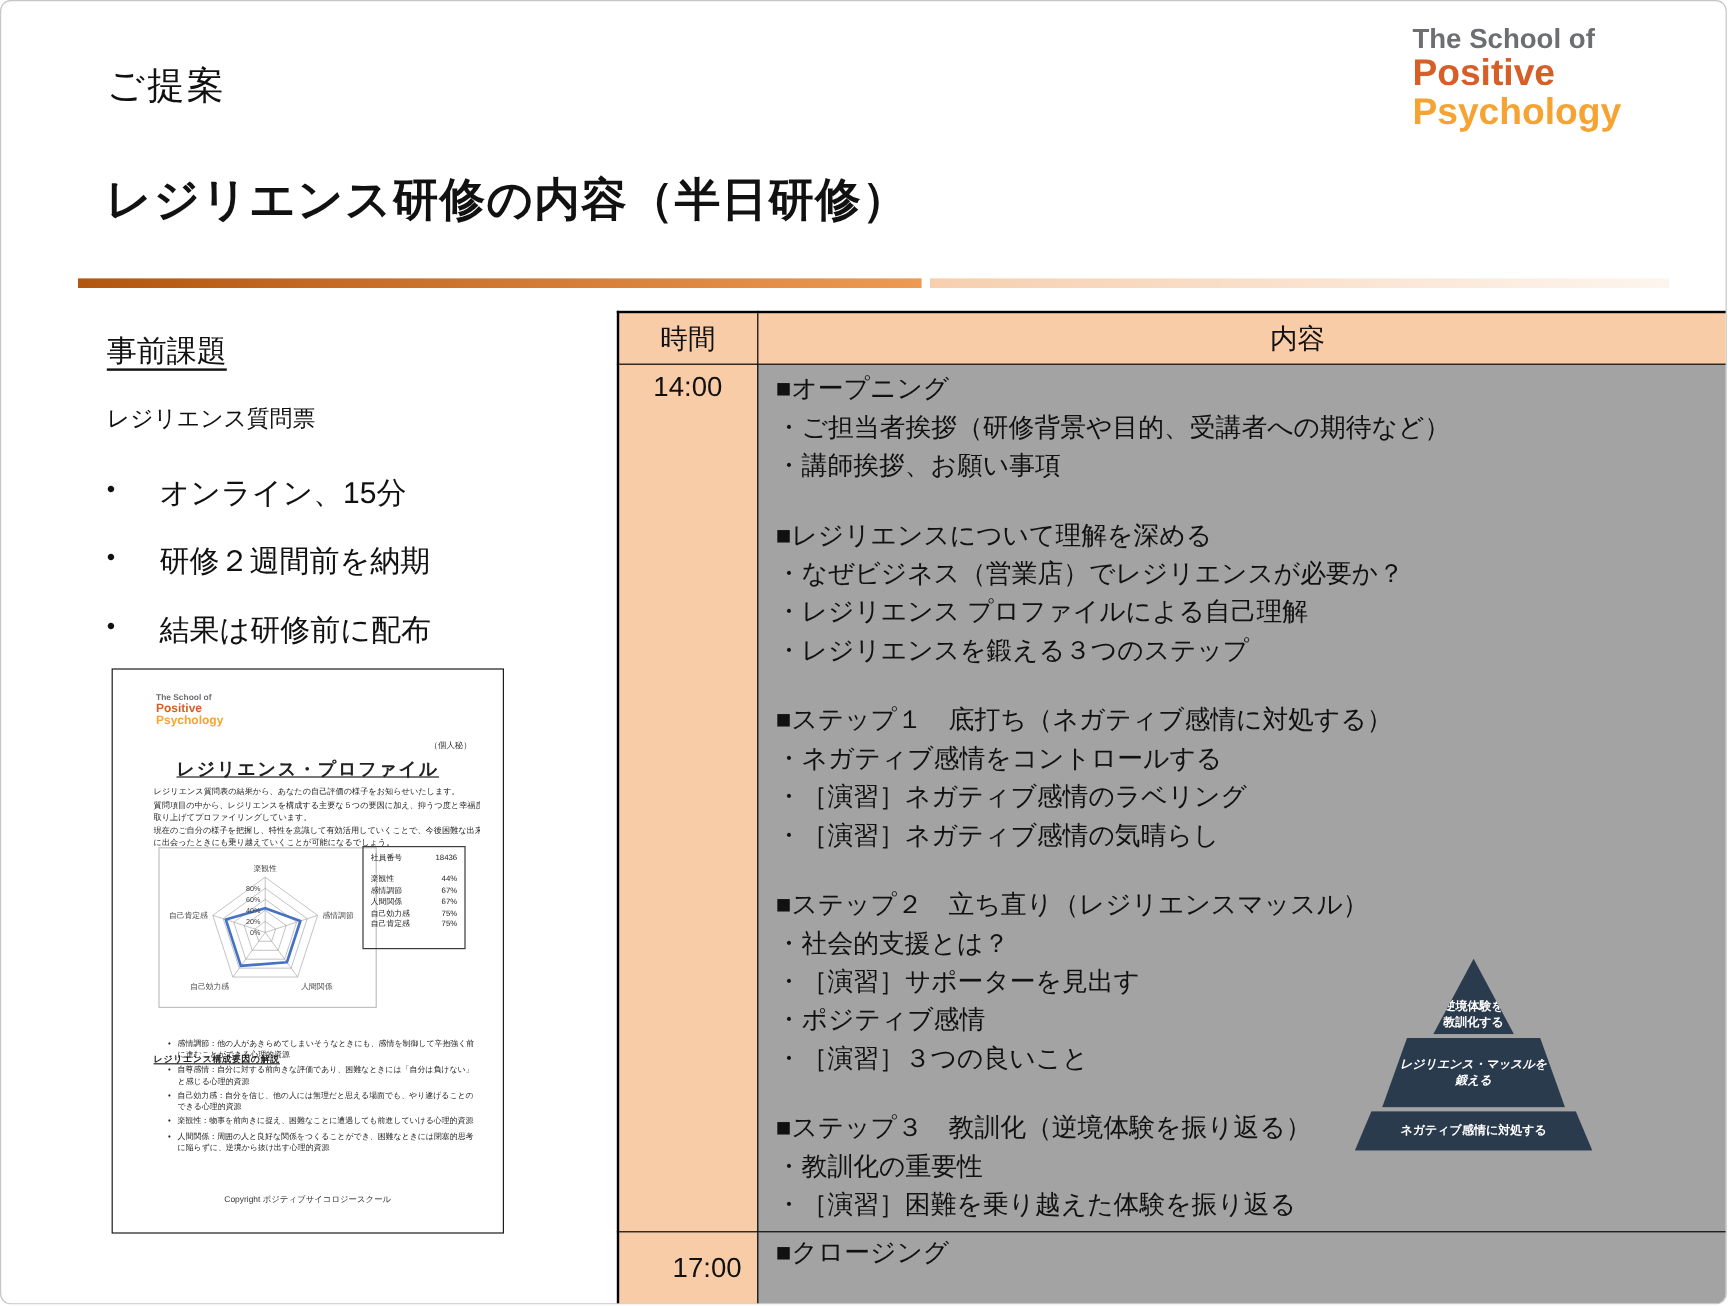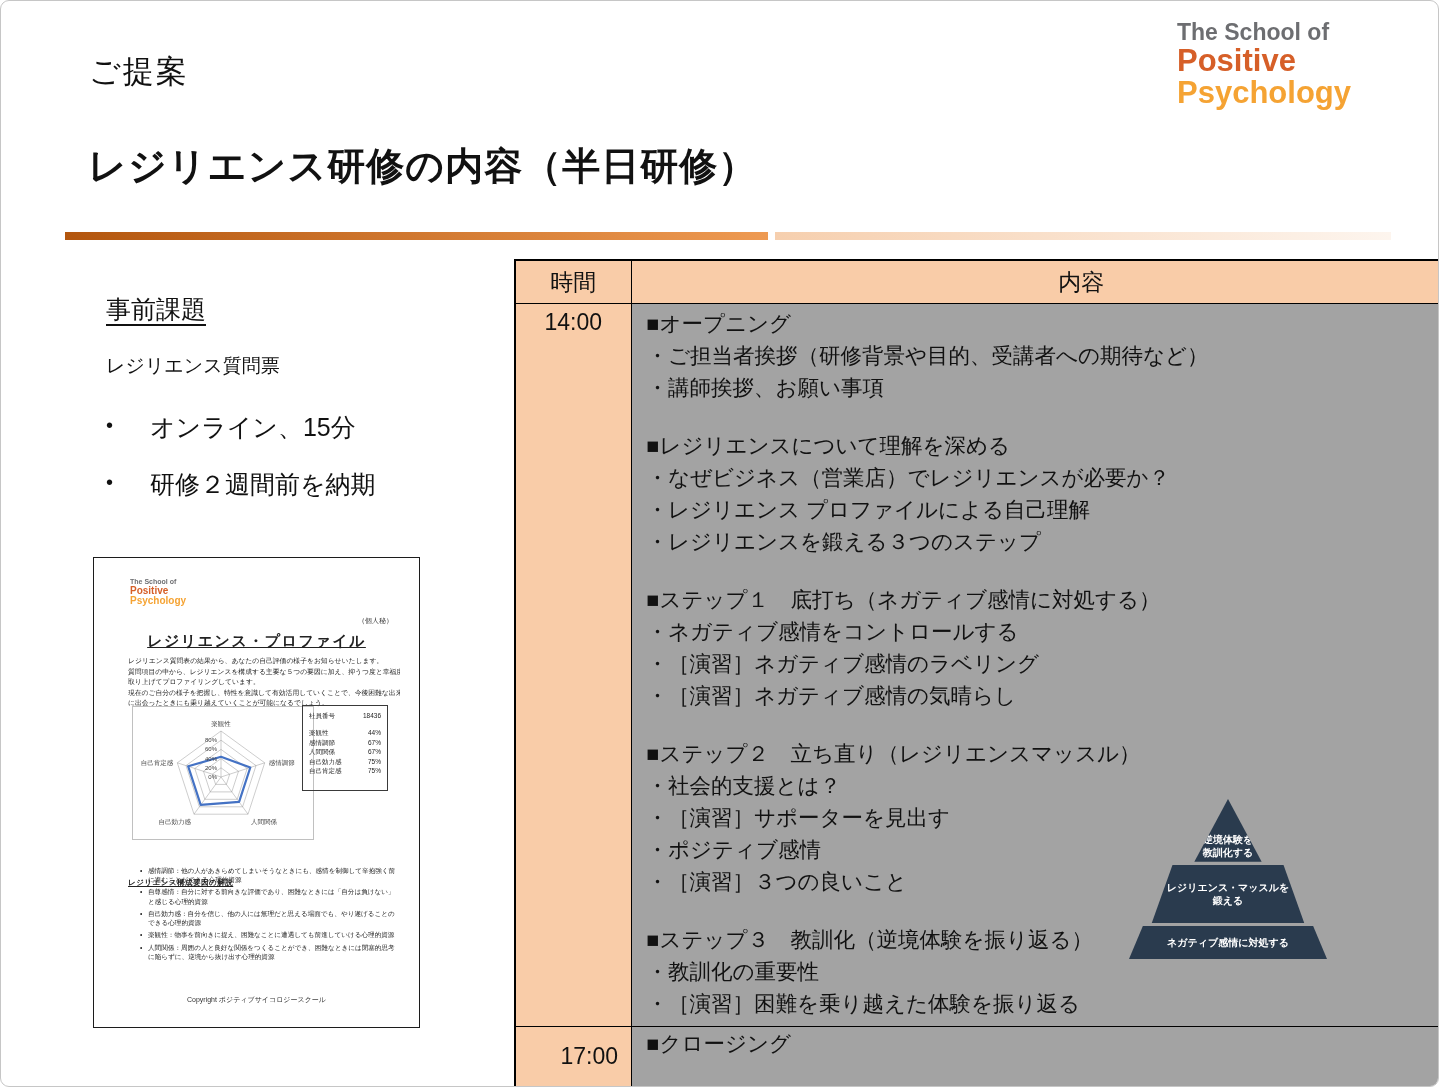--- a/index.html
+++ b/index.html
@@ -11,21 +11,21 @@
   .eyebrow{position:absolute;left:88px;top:50px;font-size:31px;letter-spacing:2px;}
   .logo{position:absolute;left:1176px;top:20px;line-height:1.04;font-weight:bold;}
   .logo-l1{font-size:23px;color:#6d6e71;}
   .logo-l2{font-size:31px;color:#d65f28;}
   .logo-l3{font-size:31px;color:#f5a333;}
   .title{position:absolute;left:87px;top:140px;font-size:38px;font-weight:600;letter-spacing:1px;}
   .divider{position:absolute;left:64px;top:231px;width:1326px;height:8px;display:flex;gap:7px;}
   .div-l{flex:0 0 53%;background:linear-gradient(90deg,#b3560e 0%,#ee9a52 100%);}
   .div-r{flex:1;background:linear-gradient(90deg,#f6cfae 0%,#fdf5ee 100%);}
 
-  .left-panel{position:absolute;left:88px;top:292px;width:410px;margin-left:17px;}
+  .left-panel{position:absolute;left:88px;top:275px;width:410px;}
   .lp-heading{font-size:25px;text-decoration:underline;text-underline-offset:6px;margin-bottom:27px;}
   .lp-sub{font-size:19px;margin-bottom:32px;}
   .lp-bullets{list-style:none;margin:0;padding:0;}
   .lp-bullets li{font-size:25px;margin-bottom:24px;display:flex;}
   .lp-bullets li::before{content:"•";font-size:20px;width:44px;flex:0 0 44px;padding-top:3px;}
 
   .doc-thumb{position:absolute;left:92px;top:556px;width:325px;height:469px;
     border:1.5px solid #1c1c1c;background:#fff;}
   .doc-logo{position:absolute;left:36px;top:20px;line-height:1.08;font-weight:bold;}
   .doc-logo .l1{font-size:7px;color:#6d6e71;}
@@ -63,21 +63,21 @@
   .sec{margin-bottom:26px;}
   .sec:last-child{margin-bottom:0;}
   .sec .line{font-size:21.5px;line-height:32px;white-space:nowrap;}
   .schedule tr.last .sec .line{line-height:26px;}
 
   .pyramid{position:absolute;left:1128px;top:798px;width:198px;height:160px;display:flex;
     flex-direction:column;gap:3px;z-index:3;}
   .pyr-lvl{color:#fff;font-weight:bold;font-size:10px;line-height:1.3;display:flex;
     flex-direction:column;align-items:center;justify-content:center;text-align:center;}
   .pyr-lvl.lvl0{height:70px;clip-path:polygon(50% 0%,67% 100%,33% 100%);justify-content:flex-end;padding-bottom:3px;box-sizing:border-box;}
-  .pyr-lvl.lvl1{height:65px;clip-path:polygon(22% 0%,78% 0%,88.5% 100%,11.5% 100%);}
+  .pyr-lvl.lvl1{height:65px;clip-path:polygon(22% 0%,78% 0%,88.5% 100%,11.5% 100%);font-style:italic;}
   .pyr-lvl.lvl2{height:37px;clip-path:polygon(7% 0%,93% 0%,100% 100%,0% 100%);}
 </style>
 </head>
 <body>
 
 <div class="slide">
   <div class="eyebrow">ご提案</div>
 
   <div class="logo">
     <div class="logo-l1">The School of</div>
@@ -91,20 +91,21 @@
     <div class="div-l"></div>
     <div class="div-r"></div>
   </div>
 
   <div class="left-panel">
     <div class="lp-heading">事前課題</div>
     <div class="lp-sub">レジリエンス質問票</div>
     <ul class="lp-bullets" id="lp-bullets">
         <li>オンライン、15分</li>
         <li>研修２週間前を納期</li>
+        <li>結果は研修前に配布</li>
       </ul>
   </div>
 
   <div class="doc-thumb">
     <div class="doc-logo">
       <div class="l1">The School of</div>
       <div class="l2">Positive</div>
       <div class="l3">Psychology</div>
     </div>
     <div class="doc-conf">（個人秘）</div>

